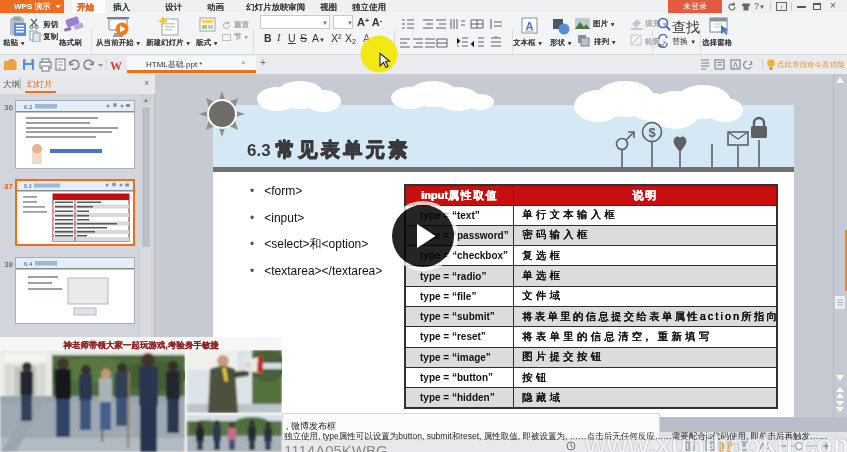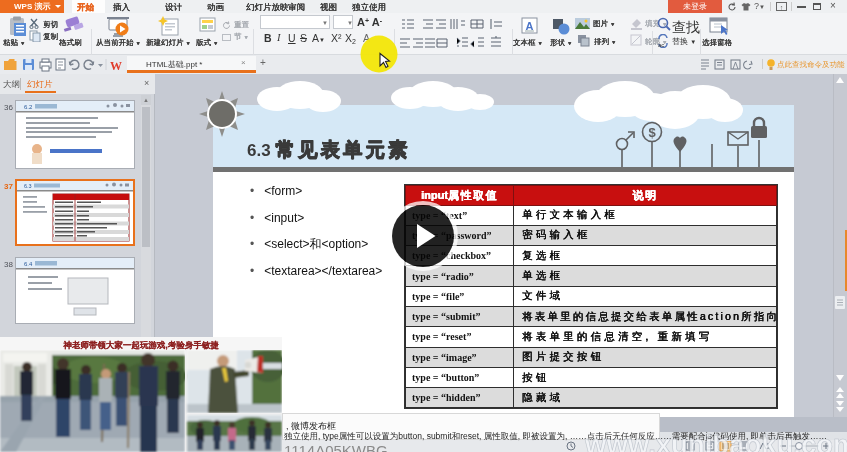--- a/index.html
+++ b/index.html
@@ -19,21 +19,21 @@
 #statusbar{left:282px;top:440px;width:565px;height:12px;background:#e7e9ec}
 #gapstrip{left:155px;top:417px;width:692px;height:15px;background:#b9bec8}
 #caption{left:282px;top:413px;width:378px;height:27px;background:#fbfbfb;border:1px solid #d8d8d8}
 #video{left:0;top:337px;width:282px;height:115px;background:#fff}
 .thumb{left:15px;width:120px;background:#fff;border:1px solid #a9adb4}
 .tno{font-size:8px;color:#50535a;left:4px}
 #tbl td{border:1px solid #2e2e2e;overflow:hidden;white-space:nowrap}
 #tbl tr{height:20.3px;background:#fff}
 #tbl tr.gr{background:#dcdcdc}
 .th{color:#fff;font-weight:bold;font-size:11px;text-align:center;border:1px solid #7e1010!important}
-.tm{font-family:Liberation Serif, serif;font-size:10px;font-weight:bold;color:#111;padding-left:6px}
+.tm{font-family:Liberation Sans, sans-serif;font-size:10px;font-weight:bold;color:#111;padding-left:14px}
 .tc,.tc2{font-size:10.5px;color:#111;padding-left:8px;letter-spacing:3.2px}
 .tc2{letter-spacing:2.2px}
 .tc,.tc2{text-shadow:0.4px 0 #111,0 0.4px #111}
 .th{text-shadow:0.4px 0 #fff,0 0.4px #fff}
 .mitem,.rlab{text-shadow:0.3px 0 currentColor,0 0.3px currentColor}
 </style></head><body>
 
 
 <div class="ab" id="menubar"></div>
 <div class="ab" id="wpslogo">WPS 演示</div>

